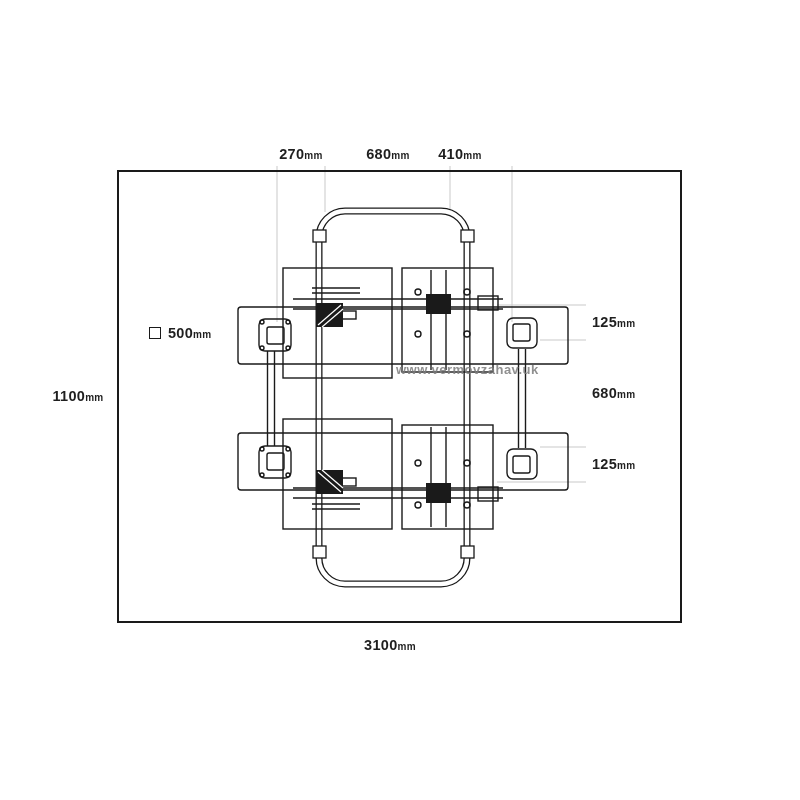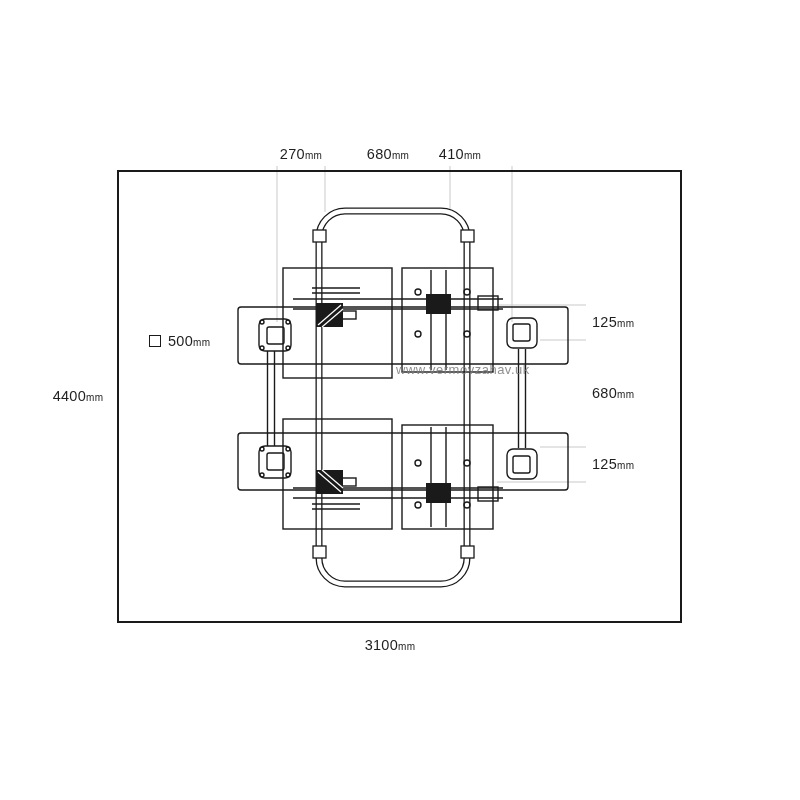--- a/index.html
+++ b/index.html
@@ -8,35 +8,35 @@
     width:800px;height:800px;
     background:#ffffff;
     font-family:"Liberation Sans", sans-serif;
     overflow:hidden;
   }
   svg{position:absolute;left:0;top:0;}
   .dim{
     position:absolute;
     color:#1f1f1f;
     font-size:14.5px;
-    font-weight:400;
+    font-weight:700;
     letter-spacing:.3px;
     white-space:nowrap;
     line-height:1;
   }
   .dim .unit{font-size:10px;}
   .center{transform:translateX(-50%);}
-  .legend{position:absolute;left:149px;top:326px;display:flex;align-items:center;gap:7px;margin-top:8px;}
+  .legend{position:absolute;left:149px;top:326px;display:flex;align-items:center;gap:7px;}
   .legend-square{
     display:inline-block;width:10px;height:10px;
     border:1.6px solid #1a1a1a;background:#fff;
   }
   .watermark{
     position:absolute;left:396px;top:362px;
-    font-size:13px;font-weight:normal;
+    font-size:13px;font-weight:bold;
     color:rgba(125,125,125,.85);
     letter-spacing:.5px;
     white-space:nowrap;
   }
 </style>
 </head>
 <body>
 
 <div class="canvas">
 
@@ -129,21 +129,21 @@
     <span>125</span><span class="unit">mm</span>
   </div>
   <div class="dim" style="left:592px;top:386px">
     <span>680</span><span class="unit">mm</span>
   </div>
   <div class="dim" style="left:592px;top:457px">
     <span>125</span><span class="unit">mm</span>
   </div>
 
   <div class="dim center" style="left:78px;top:389px">
-    <span>4400</span><span class="unit">mm</span>
+    <span>1100</span><span class="unit">mm</span>
   </div>
 
   <div class="dim center" style="left:390px;top:638px">
     <span>3100</span><span class="unit">mm</span>
   </div>
 
   <div class="legend">
     <span class="legend-square"></span>
     <span class="dim" style="position:static">
       <span>500</span><span class="unit">mm</span>

